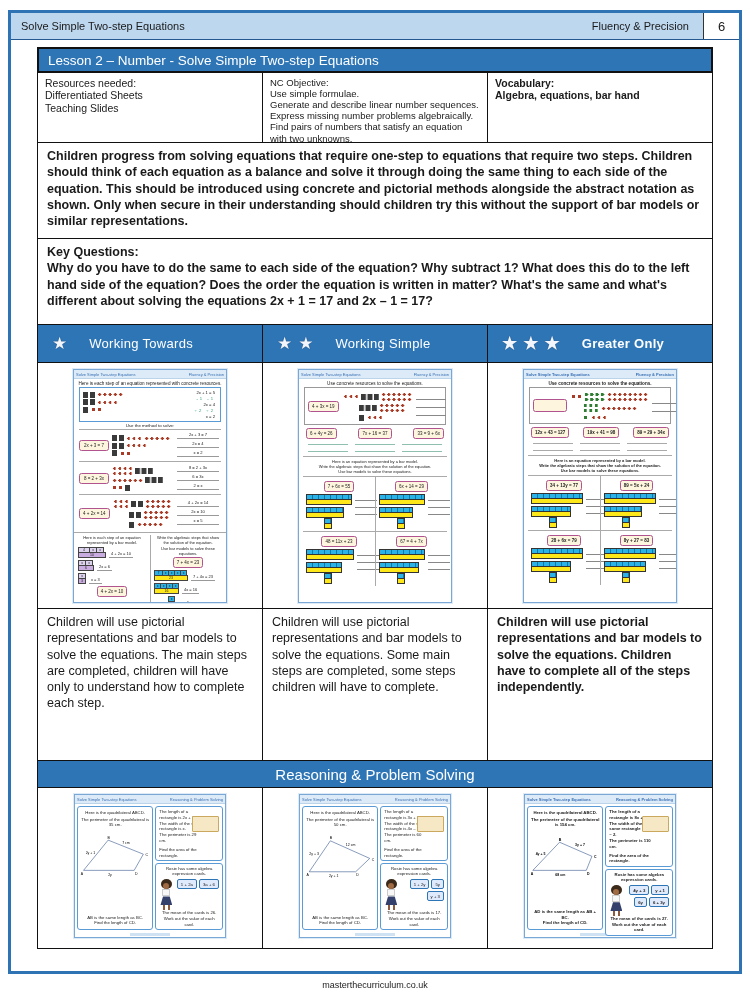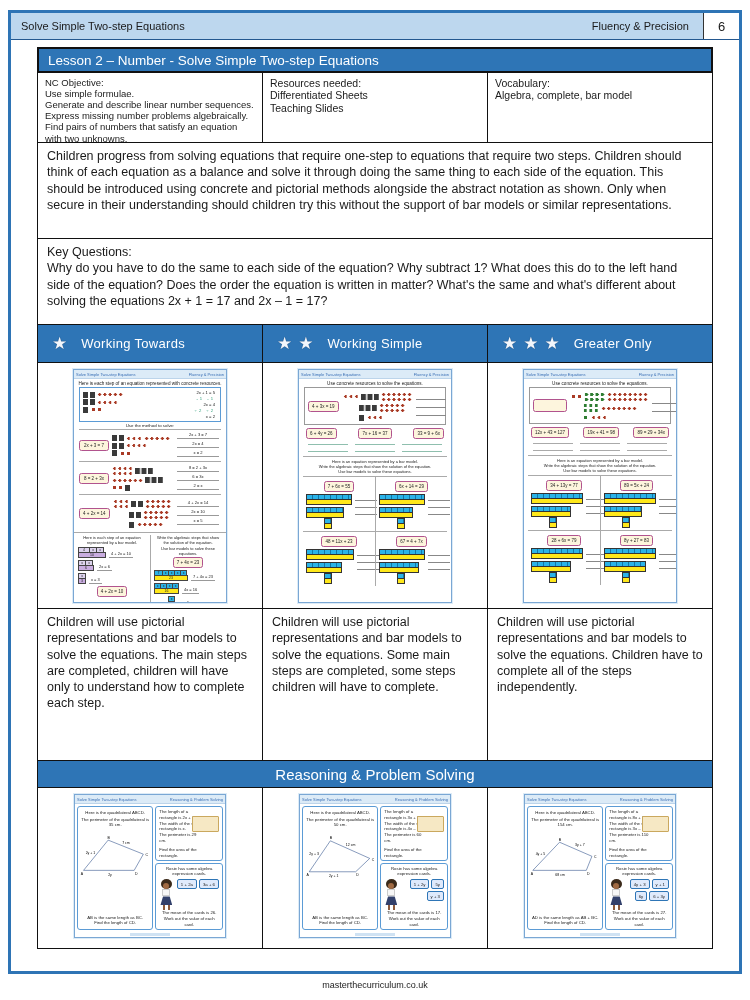--- a/index.html
+++ b/index.html
@@ -18,38 +18,38 @@
 
   .content { padding: 7px 26px 0; }
 
   .lessonbar { height: 26px; background: #2e75b6; border: 2px solid #111; color: #fff;
     font-size: 13.5px; display: flex; align-items: center; padding-left: 9px; }
 
   .tbl { border: 1px solid #111; border-top: none; }
   .row { display: flex; border-bottom: 1px solid #111; }
   .row:last-child { border-bottom: none; }
   .c { flex: 1 1 0; border-right: 1px solid #111; min-width: 0; }
-  .c:last-child { border-right: none; }
+  .c:last-child { border-right: none; font-weight: bold; }
 
   .h-obj  { height: 70px; }
   .h-ov   { height: 96px; }
   .h-kq   { height: 86px; }
   .h-star { height: 38px; }
   .h-thmb { height: 246px; }
   .h-desc { height: 152px; }
   .h-rb   { height: 27px; }
   .h-bot  { height: 160px; }
 
   .cell-sm { padding: 4px 7px; font-size: 9.5px; line-height: 1.17; }
   .cell-md { padding: 5px 9px; font-size: 12.5px; line-height: 1.3; }
 
   .starrow { background: #2e75b6; }
   .starcell { display: flex; align-items: center; padding-left: 14px; color: #fff; font-size: 13px; gap: 4px; }
   .star { color: #f2f6fc; font-size: 17px; line-height: 1; text-shadow: 0 0 1px #17375e; margin-right: 2px; }
-  .lvl-label { margin-left: 8px; letter-spacing: .3px; }
+  .lvl-label { margin-left: 16px; letter-spacing: .3px; }
 
   .thmbcell { display: flex; justify-content: center; align-items: flex-start; padding-top: 6px; }
   .rb { background: #2e75b6; color: #fff; display: flex; align-items: center; justify-content: center; font-size: 15px; }
 
   .footer { text-align: center; font-size: 9px; margin-top: 6px; color: #222; }
 
   
   .ws { width: 154px; height: 234px; background: #fff; border: 1px solid #7aa7d4;
     outline: 1px solid #dcebf7; overflow: hidden; font-size: 4.5px; color: #222; }
   .wshead { height: 9px; background: #dcebf7; border-bottom: 1px solid #bcd4ea;
@@ -157,34 +157,34 @@
     <span class="pn">6</span>
   </div>
 
   <div class="content">
 
     <div class="lessonbar">Lesson 2 – Number - Solve Simple Two-step Equations</div>
 
     <div class="tbl">
 
       <div class="row h-obj">
+        <div class="c cell-sm" style="font-size:10.5px">
+          <div>Resources needed:</div>
+          <div>Differentiated Sheets</div>
+          <div>Teaching Slides</div>
+        </div>
         <div class="c cell-sm">
           <div>NC Objective:</div>
           <div>Use simple formulae.</div>
           <div>Generate and describe linear number sequences. Express missing number problems algebraically.</div>
           <div>Find pairs of numbers that satisfy an equation with two unknowns.</div>
         </div>
         <div class="c cell-sm" style="font-size:10.5px">
-          <div>Resources needed:</div>
-          <div>Differentiated Sheets</div>
-          <div>Teaching Slides</div>
-        </div>
-        <div class="c cell-sm" style="font-size:10.5px">
           <div>Vocabulary:</div>
-          <div>Algebra, complete, bar model</div>
+          <div>Algebra, equations, bar hand</div>
         </div>
       </div>
 
       <div class="row h-ov">
         <div class="c cell-md">Children progress from solving equations that require one-step to equations that require two steps. Children should think of each equation as a balance and solve it through doing the same thing to each side of the equation. This should be introduced using concrete and pictorial methods alongside the abstract notation as shown. Only when secure in their understanding should children try this without the support of bar models or similar representations.</div>
       </div>
 
       <div class="row h-kq">
         <div class="c cell-md">
           <div>Key Questions:</div>

